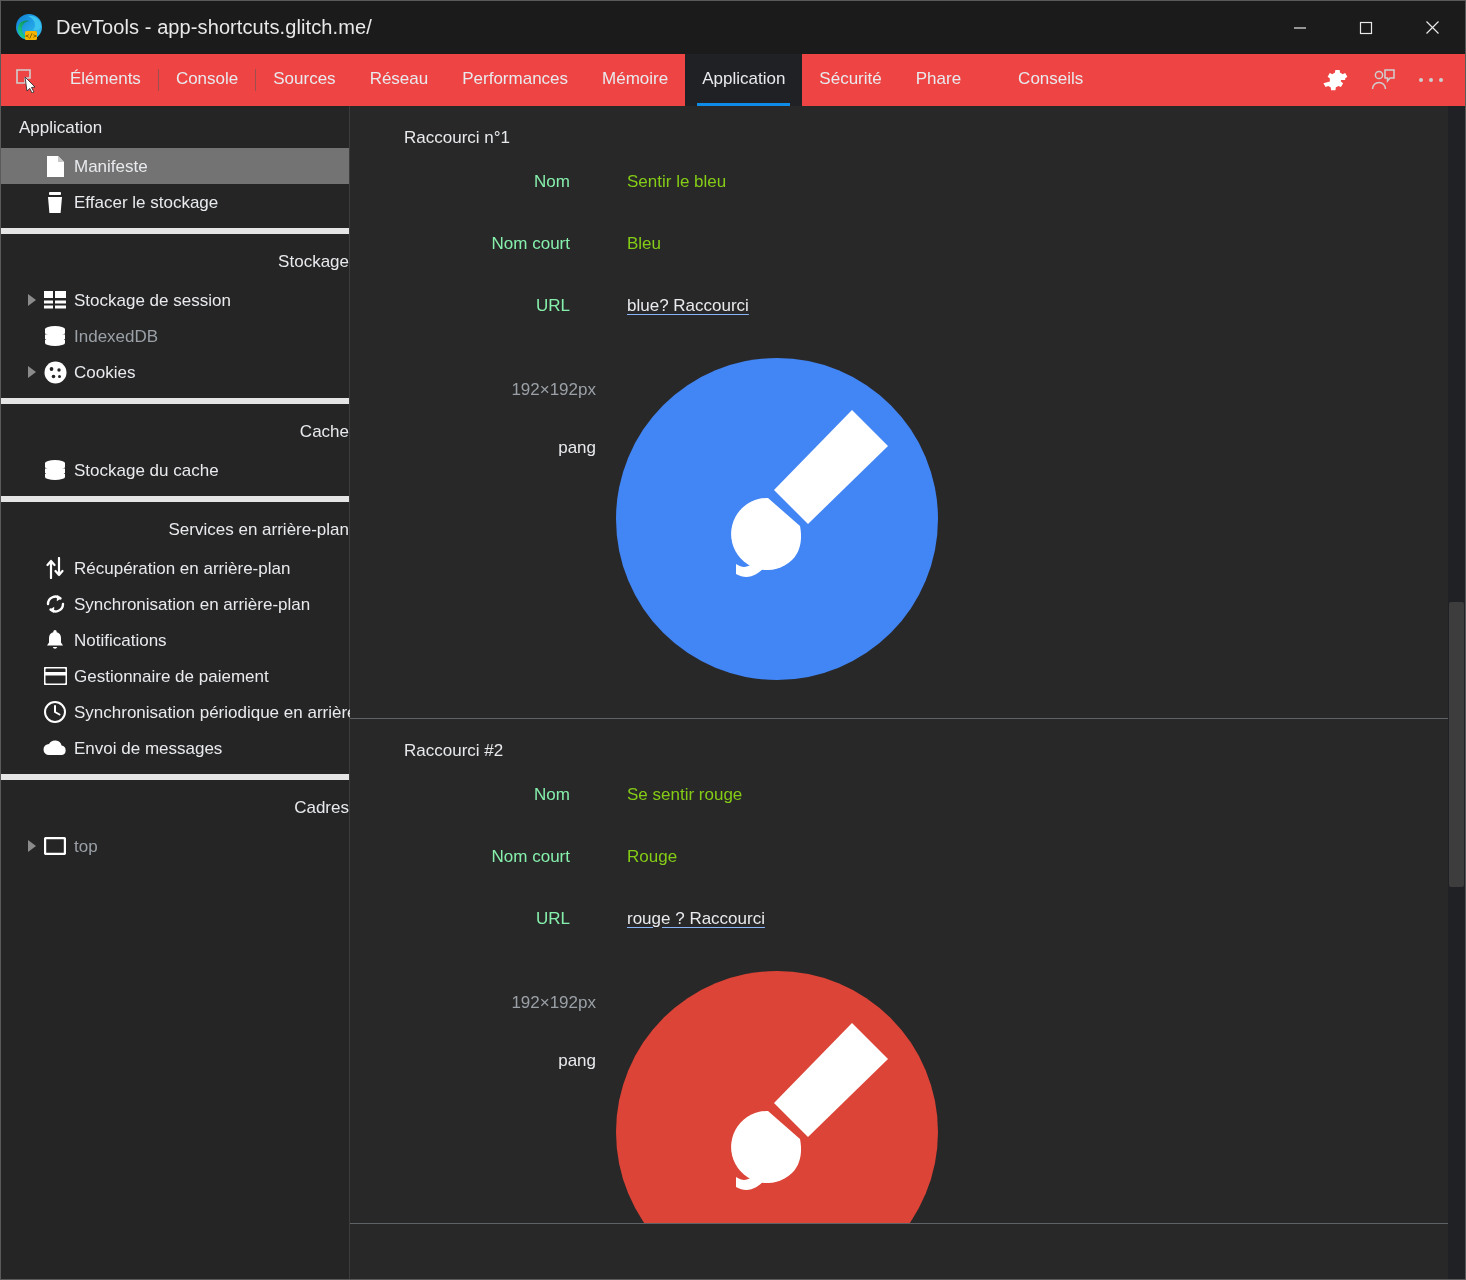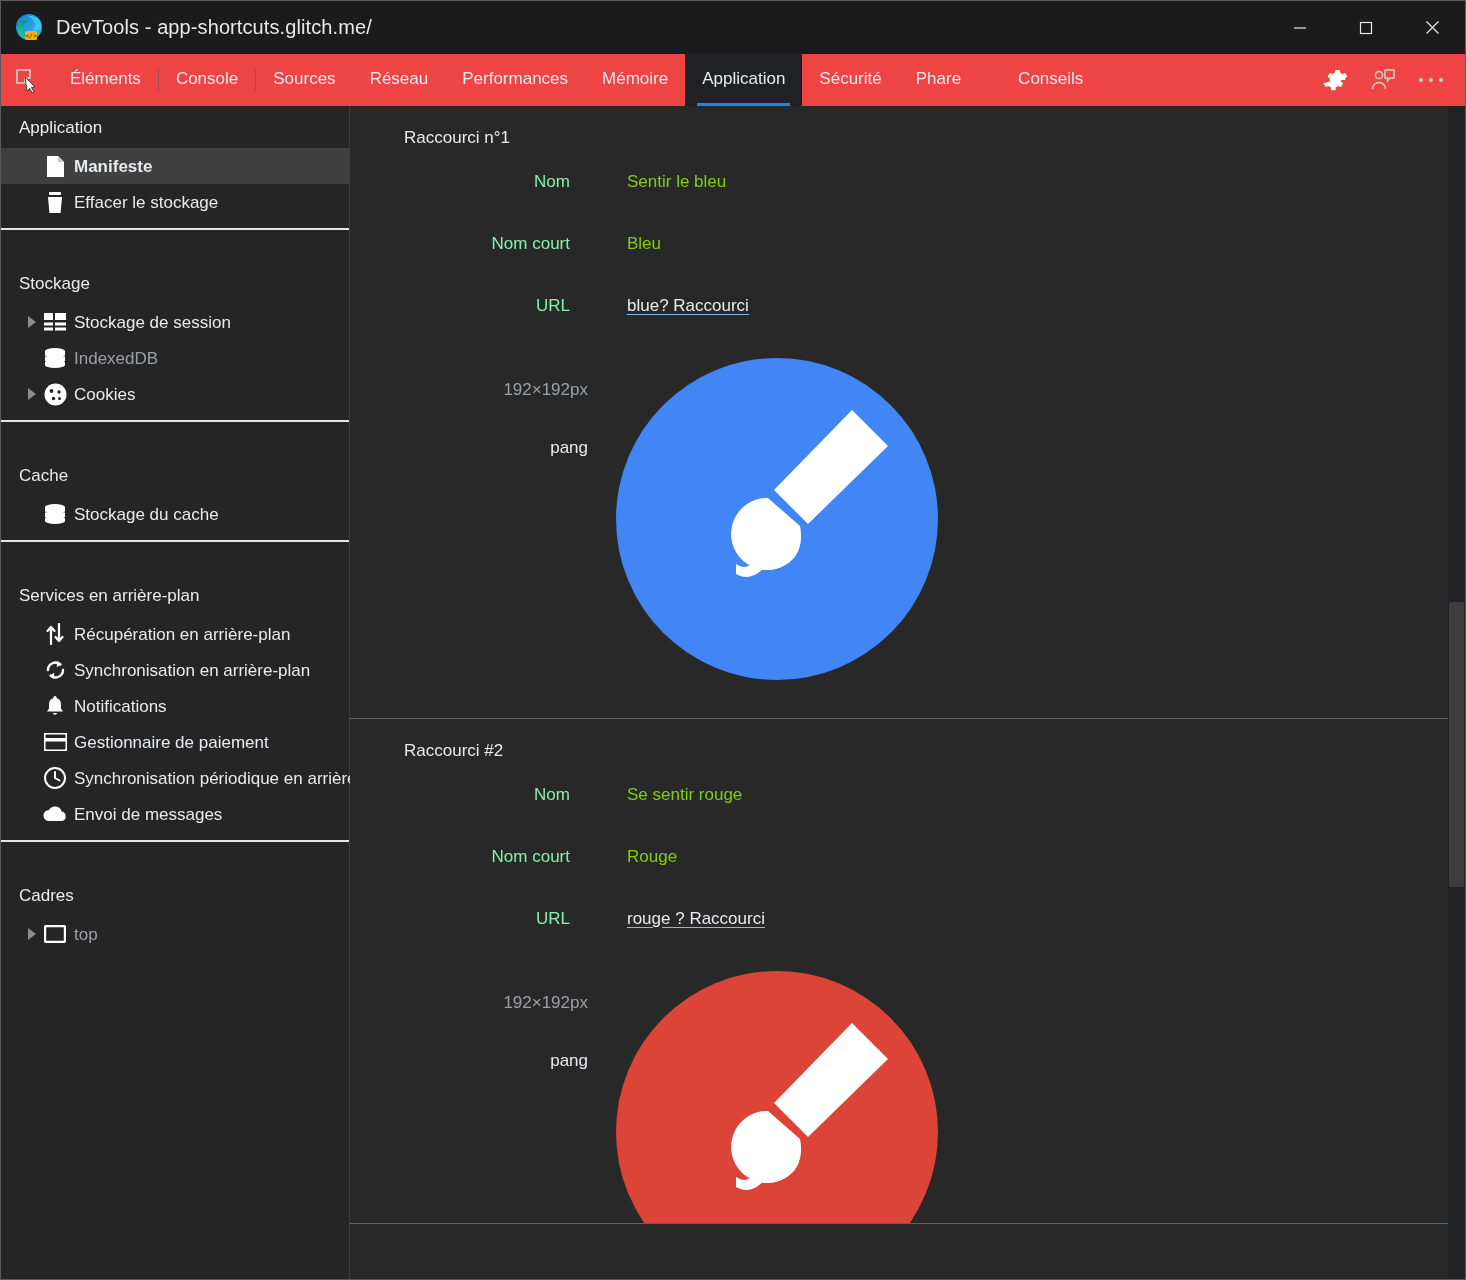--- a/index.html
+++ b/index.html
@@ -87,35 +87,35 @@
 
   
   .sidebar {
     width: 349px; flex: 0 0 349px;
     background: #252526;
     border-right: 1px solid #3c3c3c;
     position: relative;
     overflow: visible;
   }
   .side-group { padding-bottom: 8px; }
-  .side-group + .side-group { border-top: 2px solid #e5e5e5; padding-top: 32px; }
+  .side-group + .side-group { border-top: 6px solid #e5e5e5; padding-top: 6px; text-align: right; }
   .group-title {
     color: #e8eaed;
     font-size: 17px;
     padding: 12px 0 10px 18px;
   }
   .side-item {
     height: 36px;
     display: flex; align-items: center;
     padding-left: 22px;
     color: #e8eaed;
     font-size: 17px;
     white-space: nowrap;
   }
-  .side-item.selected { background: #404040; font-weight: bold; }
+  .side-item.selected { background: #737373; }
   .side-item.dim .side-label { color: #9aa0a6; }
   .twisty {
     width: 18px; flex: 0 0 18px;
     display: flex; align-items: center; justify-content: center;
   }
   .twisty svg { display:block; }
   .twisty.empty { }
   .side-icon {
     width: 28px; flex: 0 0 28px;
     display: flex; align-items: center; justify-content: center;
@@ -158,21 +158,21 @@
     color: #84cc16; font-size: 17px;
   }
   .field-value.link {
     color: #e8eaed;
     text-decoration: underline;
     text-decoration-color: #8ab4f8;
     text-underline-offset: 3px;
   }
   .icon-block { position: relative; }
   .icon-meta {
-    position: absolute; left: 0; top: 0; width: 238px;
+    position: absolute; left: 8px; top: 0; width: 238px;
     text-align: right;
   }
   .icon-size {
     color: #9aa0a6; font-size: 17px; margin-bottom: 38px;
   }
   .icon-purpose { color: #e8eaed; font-size: 17px; }
   .icon-art {
     margin-left: 266px;
     width: 322px; height: 322px;
     border-radius: 50%;

